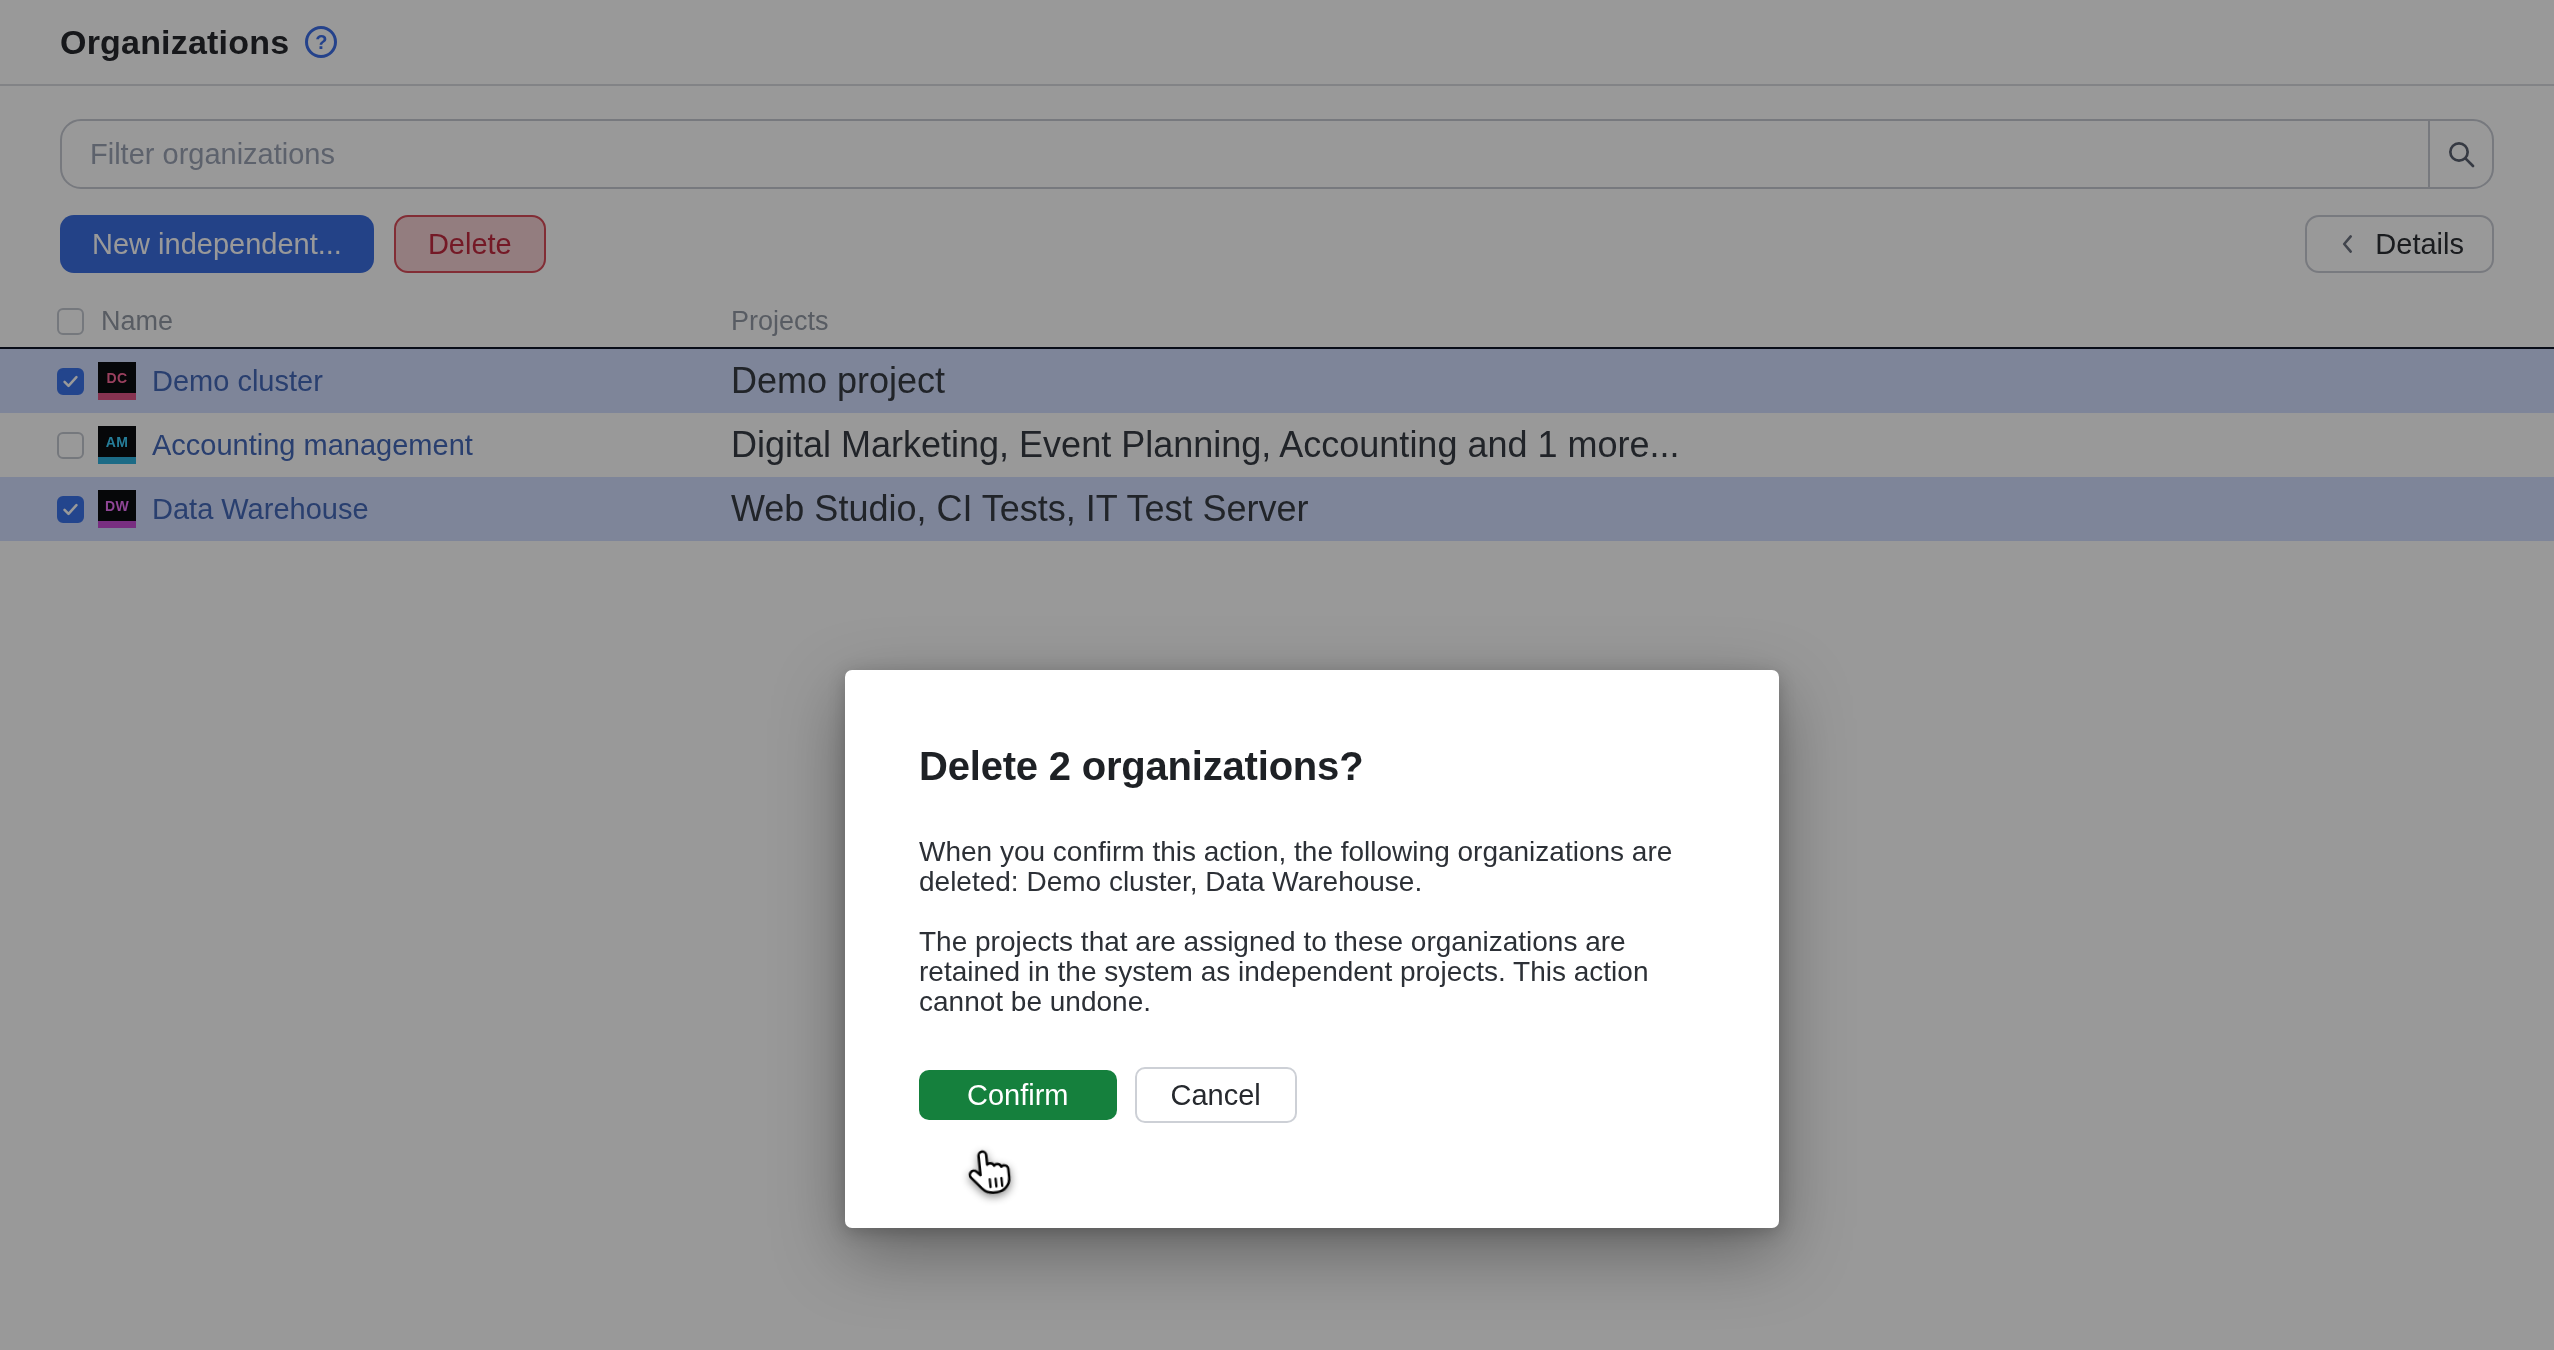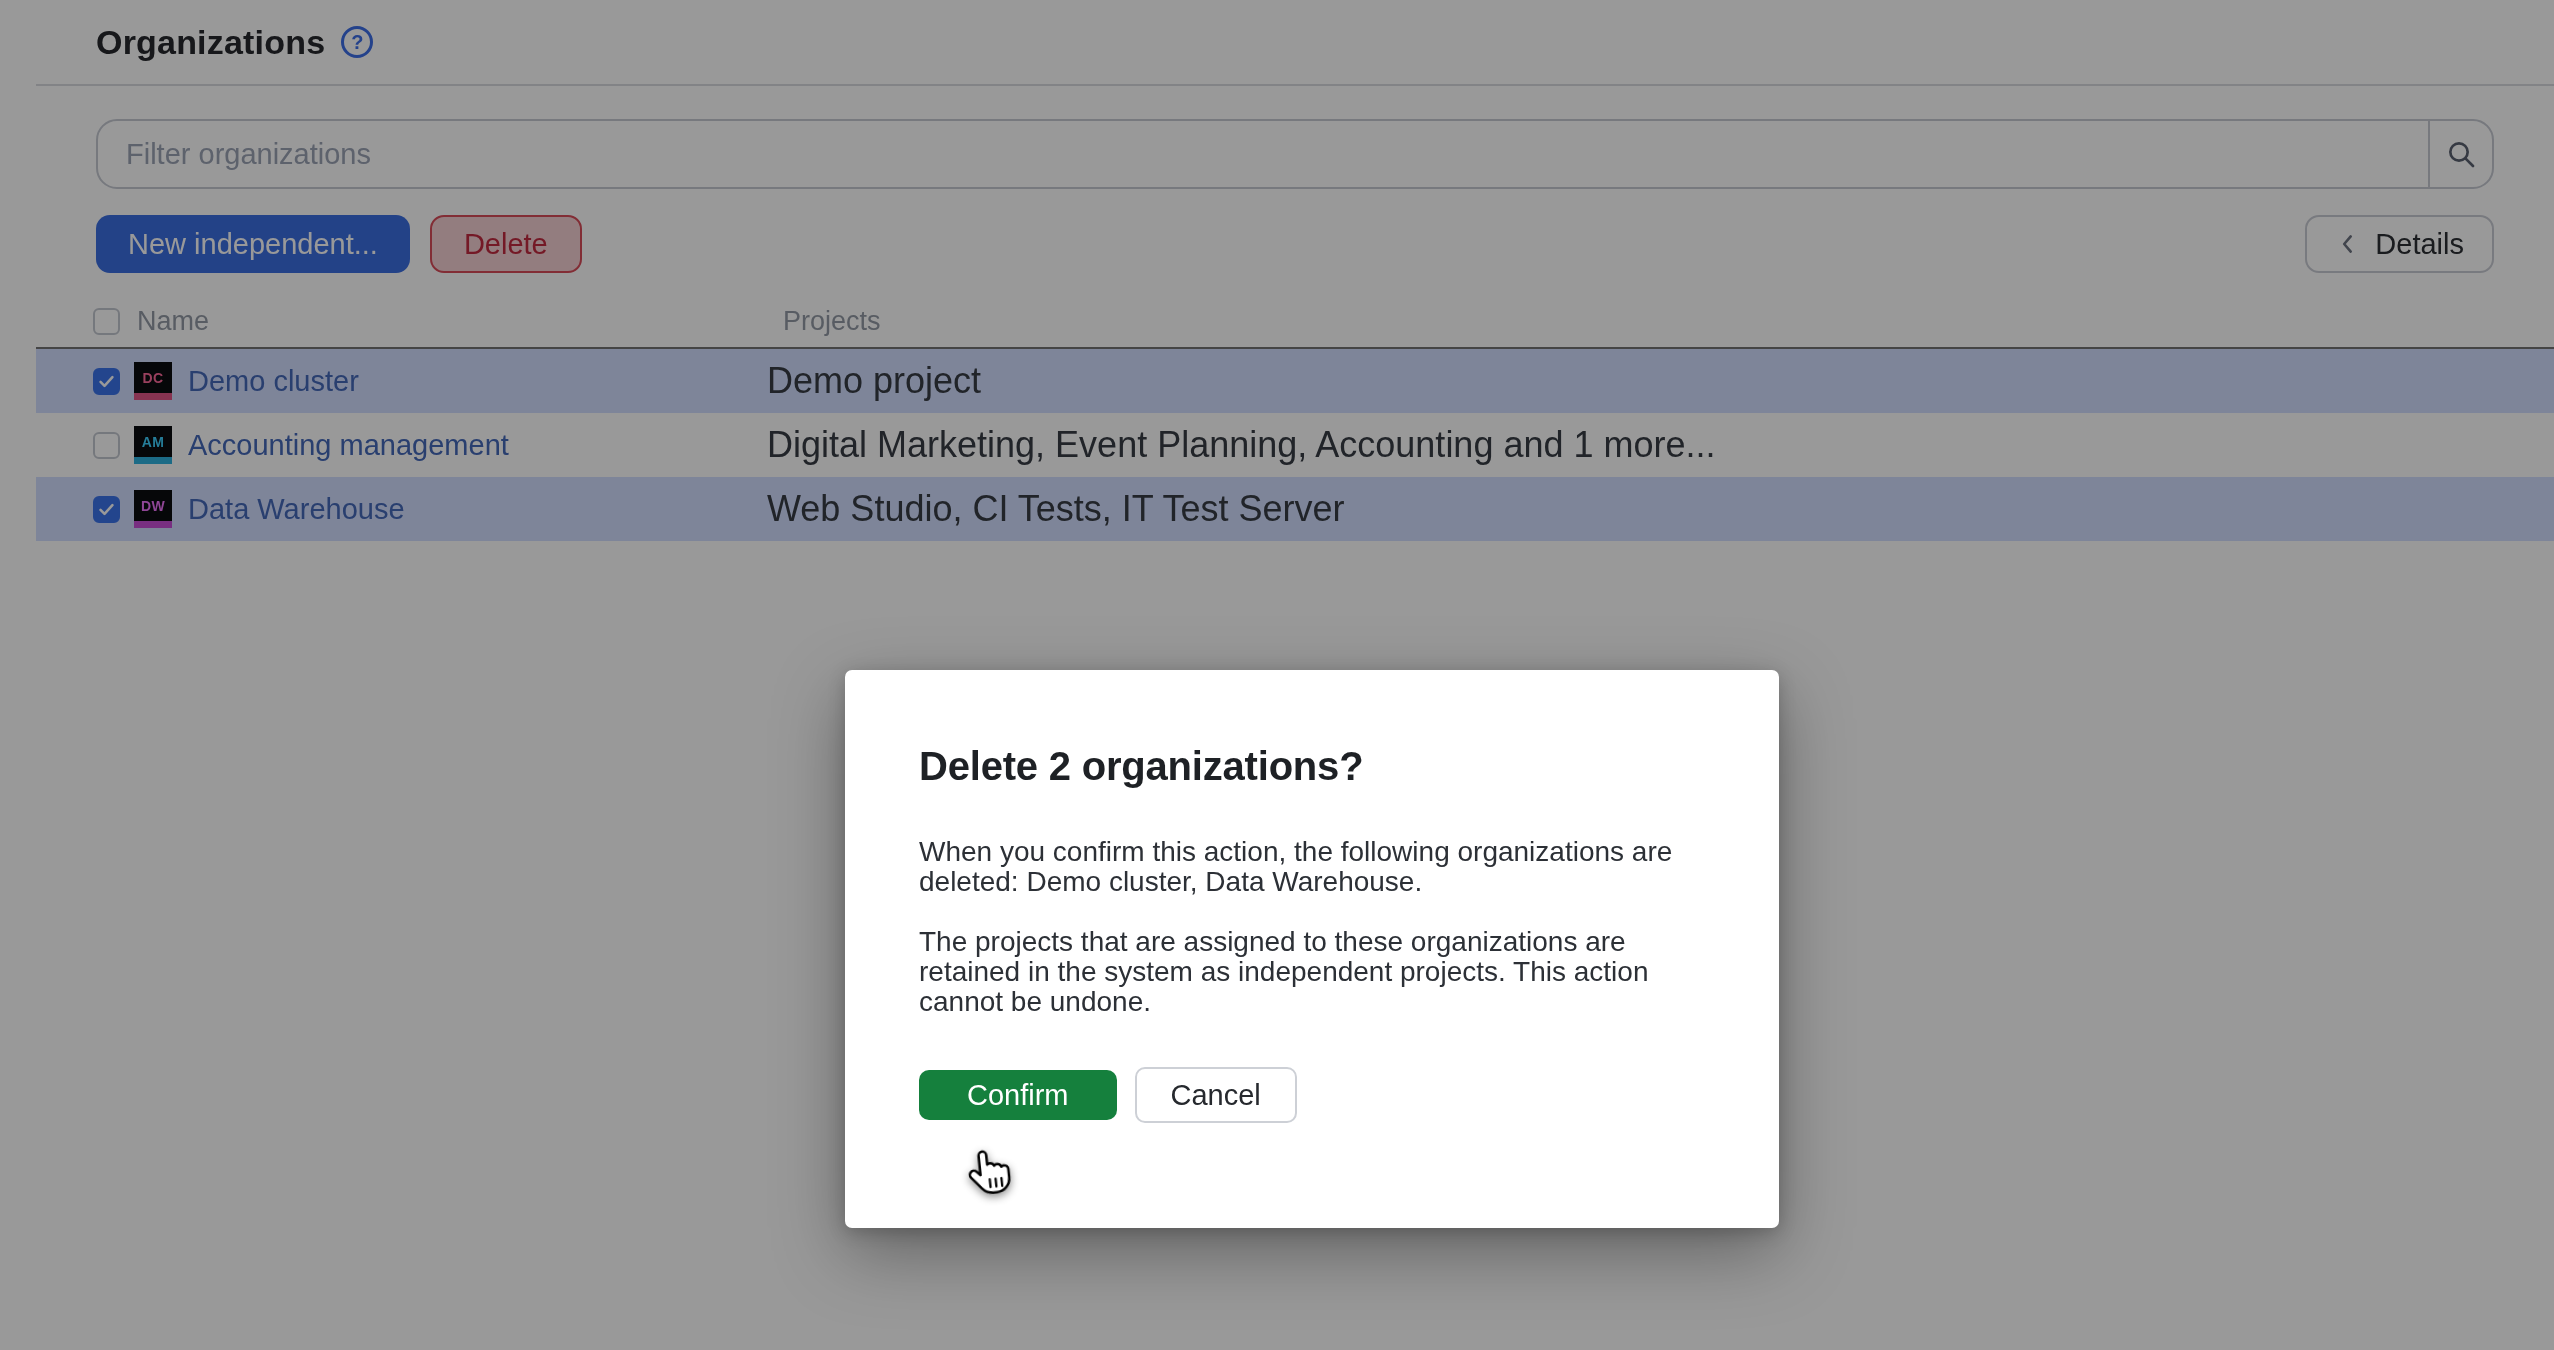--- a/index.html
+++ b/index.html
@@ -5,21 +5,21 @@
   * { margin: 0; padding: 0; box-sizing: border-box; }
   html, body { width: 2554px; height: 1350px; overflow: hidden; }
   body {
     font-family: "Liberation Sans", "DejaVu Sans", sans-serif;
     background: #ffffff;
     position: relative;
     color: #27292e;
   }
 
   
-  .page { position: absolute; inset: 0; background: #ffffff; margin-left: 36px; }
+  .page { position: absolute; inset: 0; background: #ffffff; }
 
   .page-header {
     height: 86px;
     display: flex; align-items: center;
     padding: 0 60px;
     border-bottom: 2px solid #d9dbdf;
   }
   .page-title { font-size: 34px; font-weight: 700; letter-spacing: .2px; color: #27292e; }
   .help-icon {
     width: 32px; height: 32px; margin-left: 16px;
@@ -66,22 +66,21 @@
     border: 2px solid #c9ccd4; color: #2c2f34; background: #ffffff; padding: 0 28px;
   }
   .btn-details .chev { display: inline-flex; margin-right: 14px; }
 
   
   .org-table { margin-top: 22px; margin-left: -60px; margin-right: -60px; }
   .t-head {
     height: 54px;
     display: grid; grid-template-columns: 674px 1fr;
     align-items: center; padding-left: 57px;
-    border-bottom: 2px solid #737373;
-    gap: 16px;
+    border-bottom: 2px solid #0f172a;
   }
   .t-head .col-name { display: flex; align-items: center; }
   .t-head .col-label { font-size: 27px; color: #939aa5; margin-left: 17px; }
   .t-head .col-label.projects { margin-left: 0; }
 
   .t-row {
     height: 64px;
     display: grid; grid-template-columns: 674px 1fr;
     align-items: center; padding-left: 57px;
     background: #ffffff; cursor: pointer;

